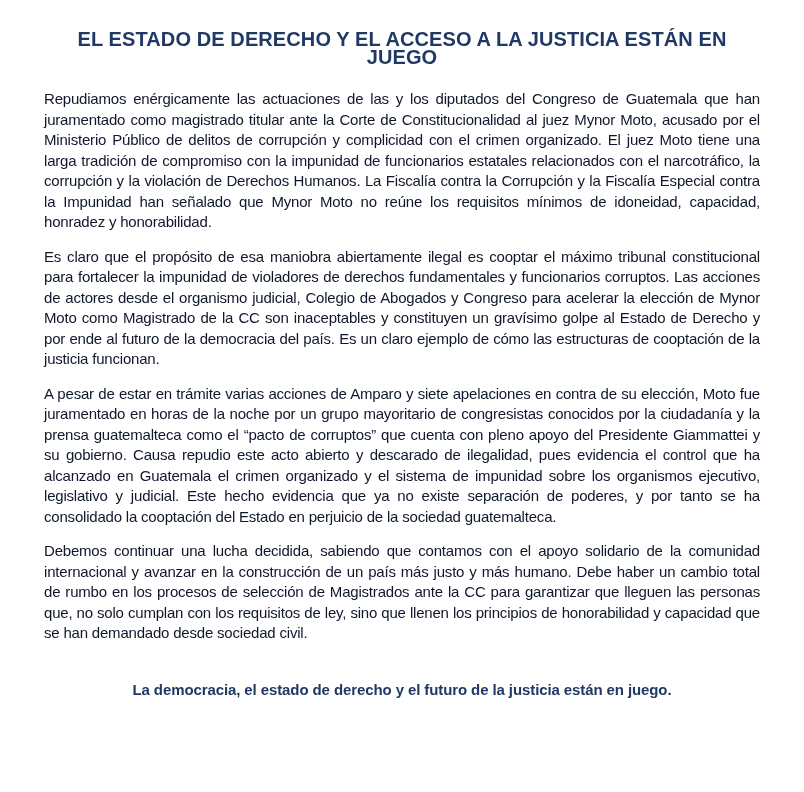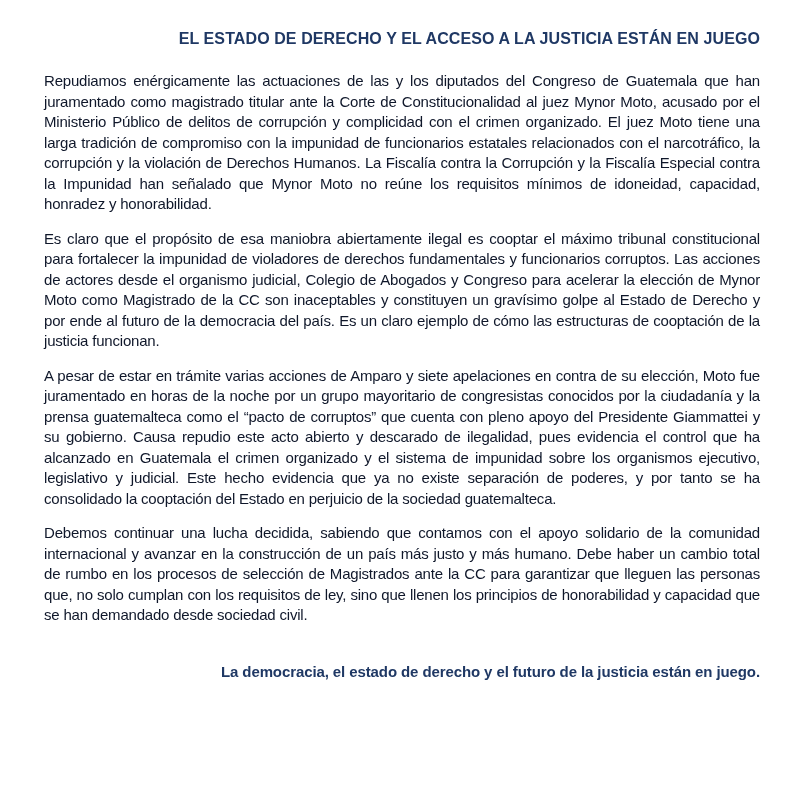--- a/index.html
+++ b/index.html
@@ -12,41 +12,41 @@
     width: 804px;
     height: 792px;
     box-sizing: border-box;
     background: #ffffff;
     padding: 30px 44px 0 44px;
     font-family: "Liberation Sans", sans-serif;
     overflow: hidden;
   }
   .doc-title {
     margin: 0 0 23px 0;
-    font-size: 16px;
+    font-size: 20px;
     line-height: 18px;
     font-weight: bold;
-    text-align: right;
+    text-align: center;
     color: #1f3864;
     letter-spacing: 0.1px;
   }
   .body-para {
     margin: 0 0 14px 0;
     font-size: 15px;
     line-height: 20.5px;
     text-align: justify;
     color: #0f172a;
     letter-spacing: -0.2px;
   }
   .closing-line {
     margin: 36px 0 0 0;
     font-size: 15px;
     line-height: 20px;
     font-weight: bold;
-    text-align: right;
+    text-align: center;
     color: #1f3864;
     letter-spacing: -0.1px;
   }
 </style>
 </head>
 <body>
 
 <div class="page">
   <h1 class="doc-title">EL ESTADO DE DERECHO Y EL ACCESO A LA JUSTICIA ESTÁN EN JUEGO</h1>
 

